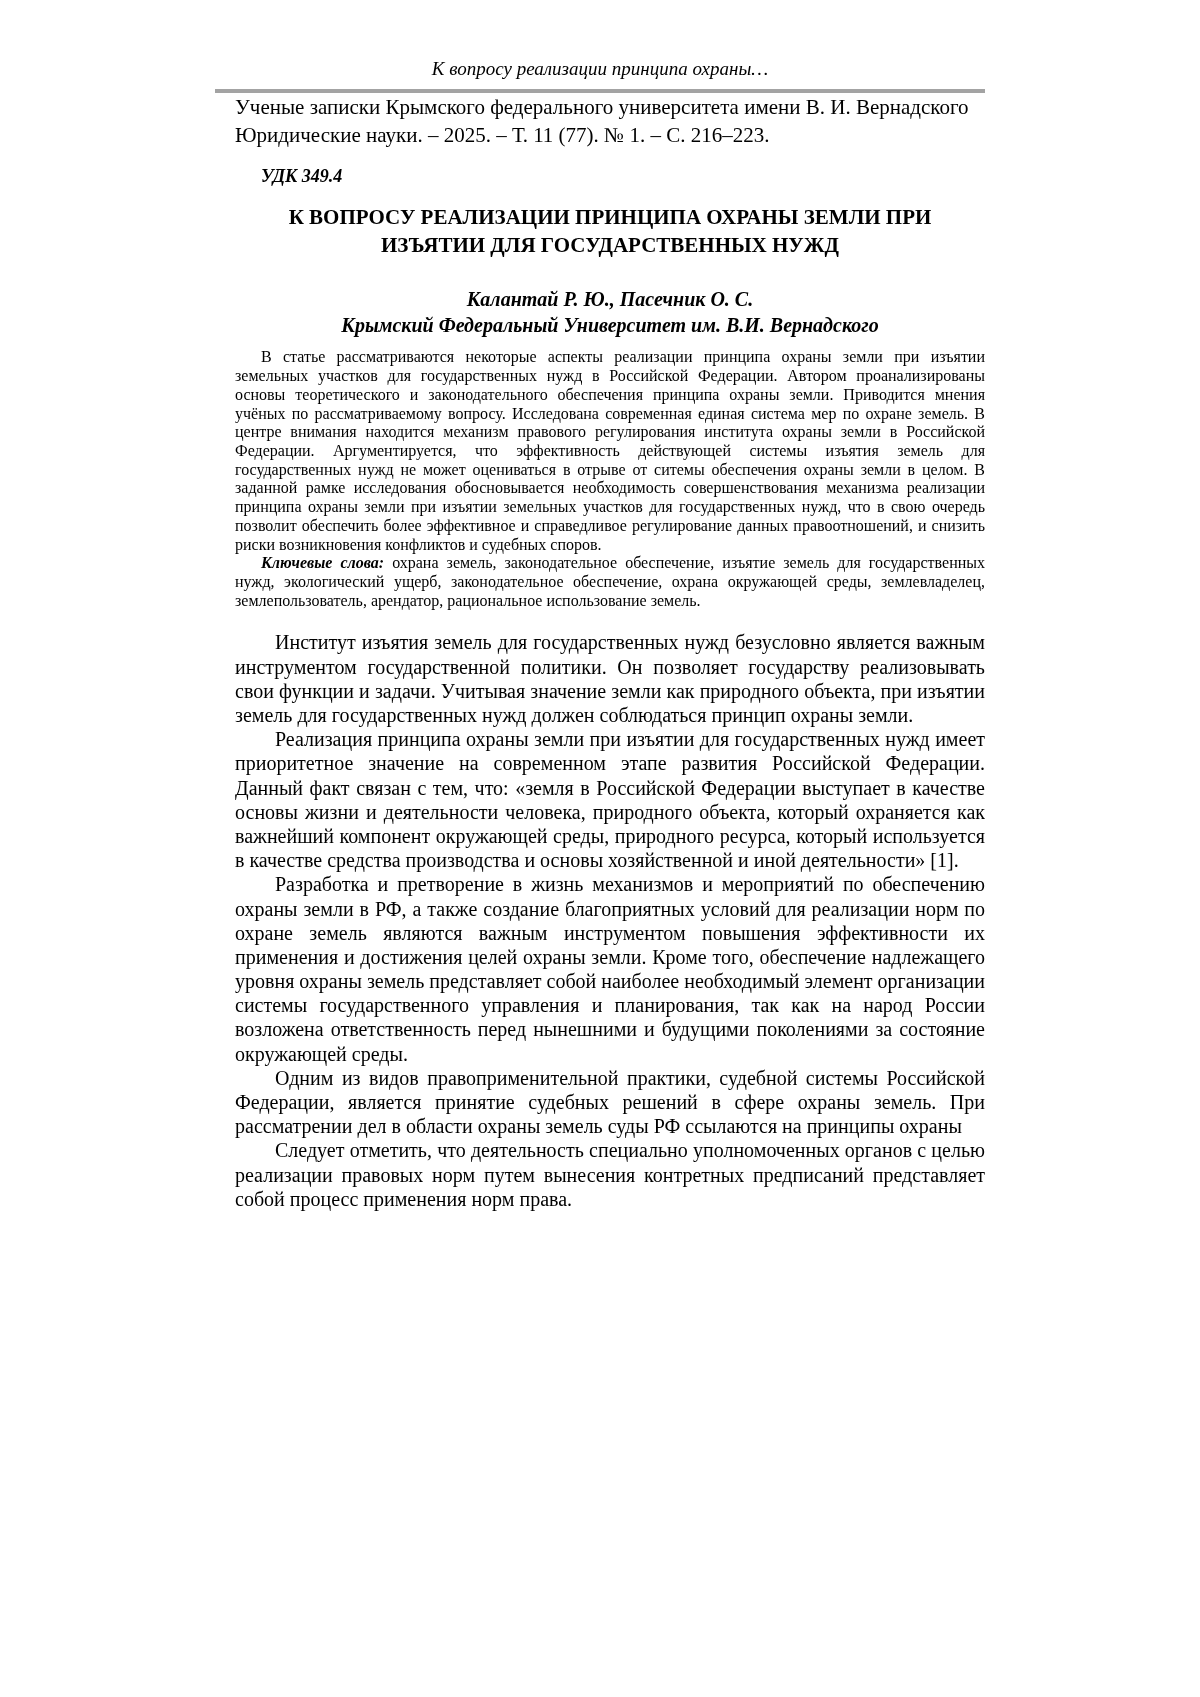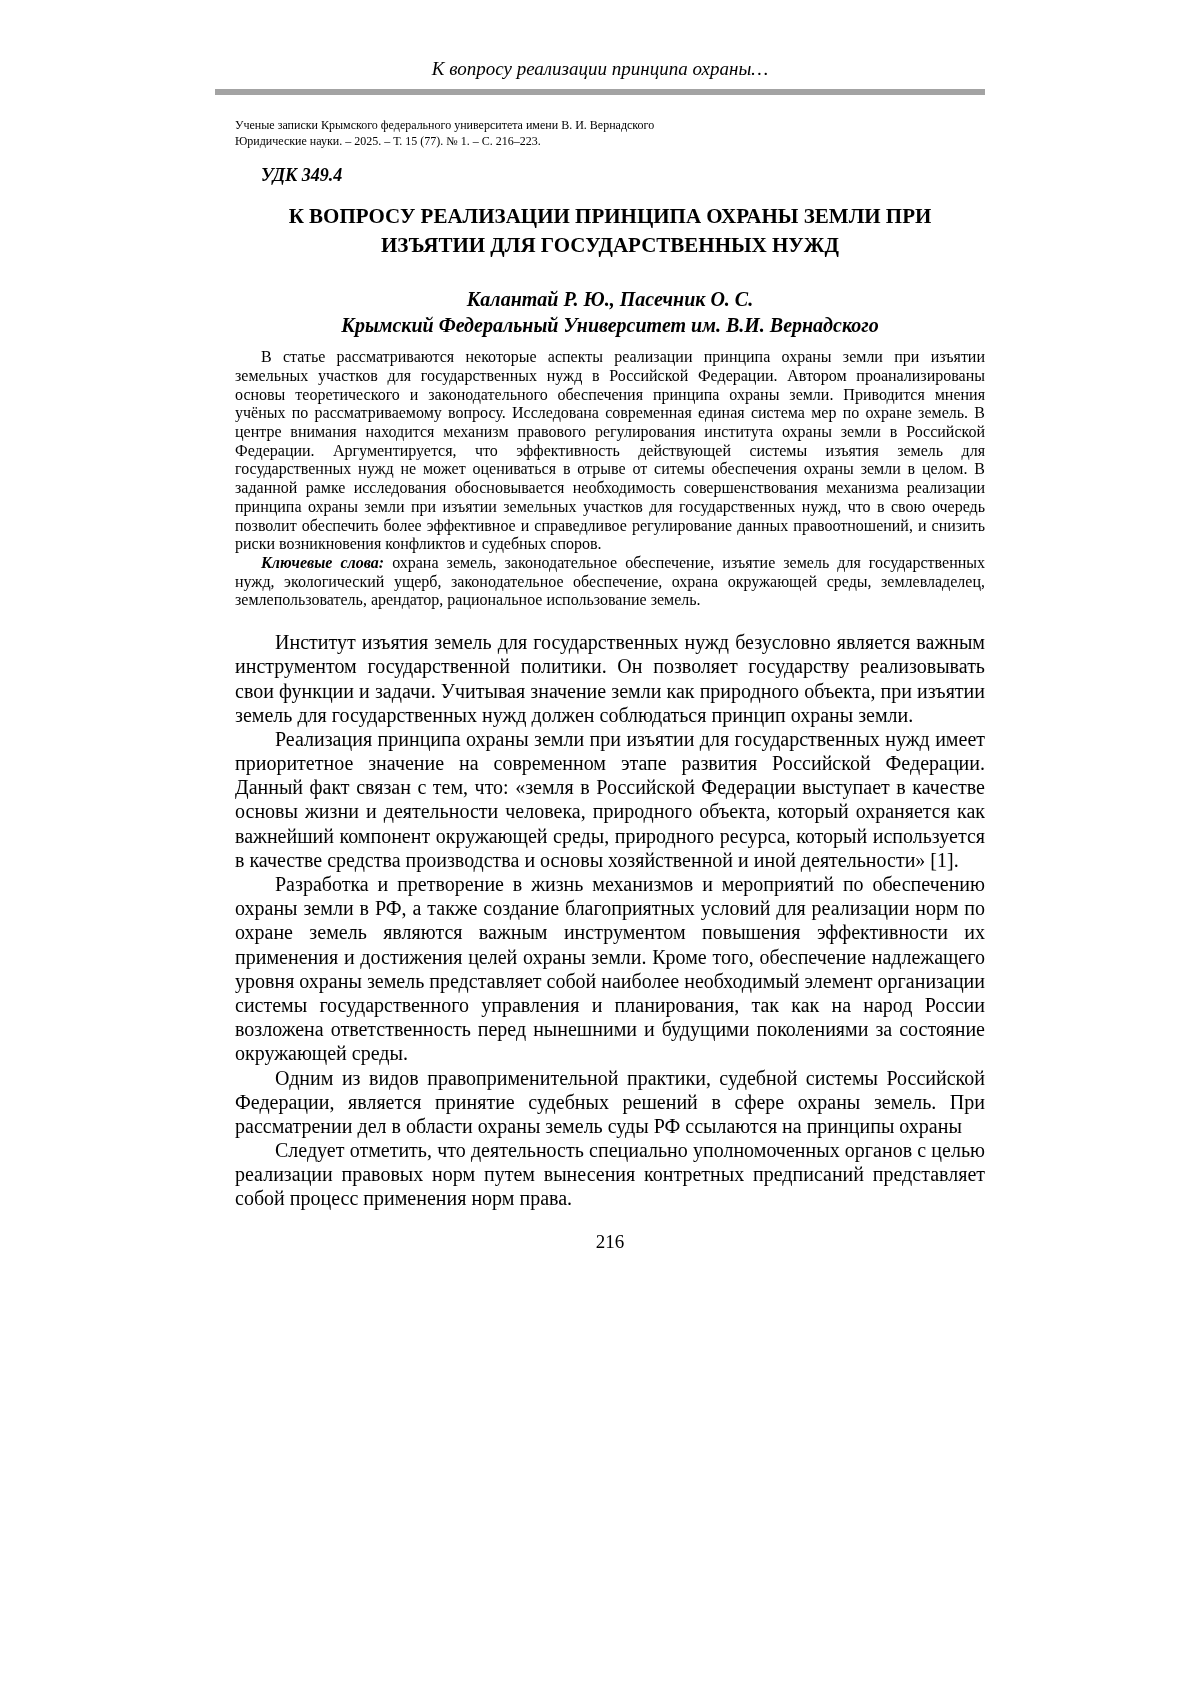--- a/index.html
+++ b/index.html
@@ -23,25 +23,24 @@
     top: 58px;
     width: 750px;
   }
   .running-head {
     margin-left: -20px;
     width: 770px;
     text-align: center;
     font-style: italic;
     font-size: 19px;
     padding-bottom: 9px;
-    border-bottom: 6px solid #a3a3a3;
+    border-bottom: 4px solid #a3a3a3;
   }
   .journal {
-    margin-top: 22px;
-    font-size: 12px;
+    font-size: 21px;
     line-height: 1.35;
   }
   .udc {
     margin-top: 16px;
     font-size: 18px;
     font-weight: bold;
     font-style: italic;
     text-indent: 26px;
   }
   .article-title {
@@ -98,21 +97,21 @@
 </head>
 <body>
 
 <div class="page">
   <div class="content">
 
     <div class="running-head">К вопросу реализации принципа охраны…</div>
 
     <div class="journal">
       <div>Ученые записки Крымского федерального университета имени В. И. Вернадского</div>
-      <div>Юридические науки. – 2025. – Т. 15 (77). № 1. – С. 216–223.</div>
+      <div>Юридические науки. – 2025. – Т. 11 (77). № 1. – С. 216–223.</div>
     </div>
 
     <div class="udc">УДК 349.4</div>
 
     <div class="article-title">К ВОПРОСУ РЕАЛИЗАЦИИ ПРИНЦИПА ОХРАНЫ ЗЕМЛИ ПРИ ИЗЪЯТИИ ДЛЯ ГОСУДАРСТВЕННЫХ НУЖД</div>
 
     <div class="authors">Калантай Р. Ю., Пасечник О. С.</div>
 
     <div class="affiliation">Крымский Федеральный Университет им. В.И. Вернадского</div>
 
@@ -122,16 +121,15 @@
     </div>
 
     <div class="body-text">
       <p>Институт изъятия земель для государственных нужд безусловно является важным инструментом государственной политики. Он позволяет государству реализовывать свои функции и задачи. Учитывая значение земли как природного объекта, при изъятии земель для государственных нужд должен соблюдаться принцип охраны земли.</p>
       <p>Реализация принципа охраны земли при изъятии для государственных нужд имеет приоритетное значение на современном этапе развития Российской Федерации. Данный факт связан с тем, что: «земля в Российской Федерации выступает в качестве основы жизни и деятельности человека, природного объекта, который охраняется как важнейший компонент окружающей среды, природного ресурса, который используется в качестве средства производства и основы хозяйственной и иной деятельности» [1].</p>
       <p>Разработка и претворение в жизнь механизмов и мероприятий по обеспечению охраны земли в РФ, а также создание благоприятных условий для реализации норм по охране земель являются важным инструментом повышения эффективности их применения и достижения целей охраны земли. Кроме того, обеспечение надлежащего уровня охраны земель представляет собой наиболее необходимый элемент организации системы государственного управления и планирования, так как на народ России возложена ответственность перед нынешними и будущими поколениями за состояние окружающей среды.</p>
       <p>Одним из видов правоприменительной практики, судебной системы Российской Федерации, является принятие судебных решений в сфере охраны земель. При рассматрении дел в области охраны земель суды РФ ссылаются на принципы охраны</p>
       <p>Следует отметить, что деятельность специально уполномоченных органов с целью реализации правовых норм путем вынесения контретных предписаний представляет собой процесс применения норм права.</p>
     </div>
 
-    <div class="page-number">216</div>
 
   </div>
 </div>
 
 </body></html>

